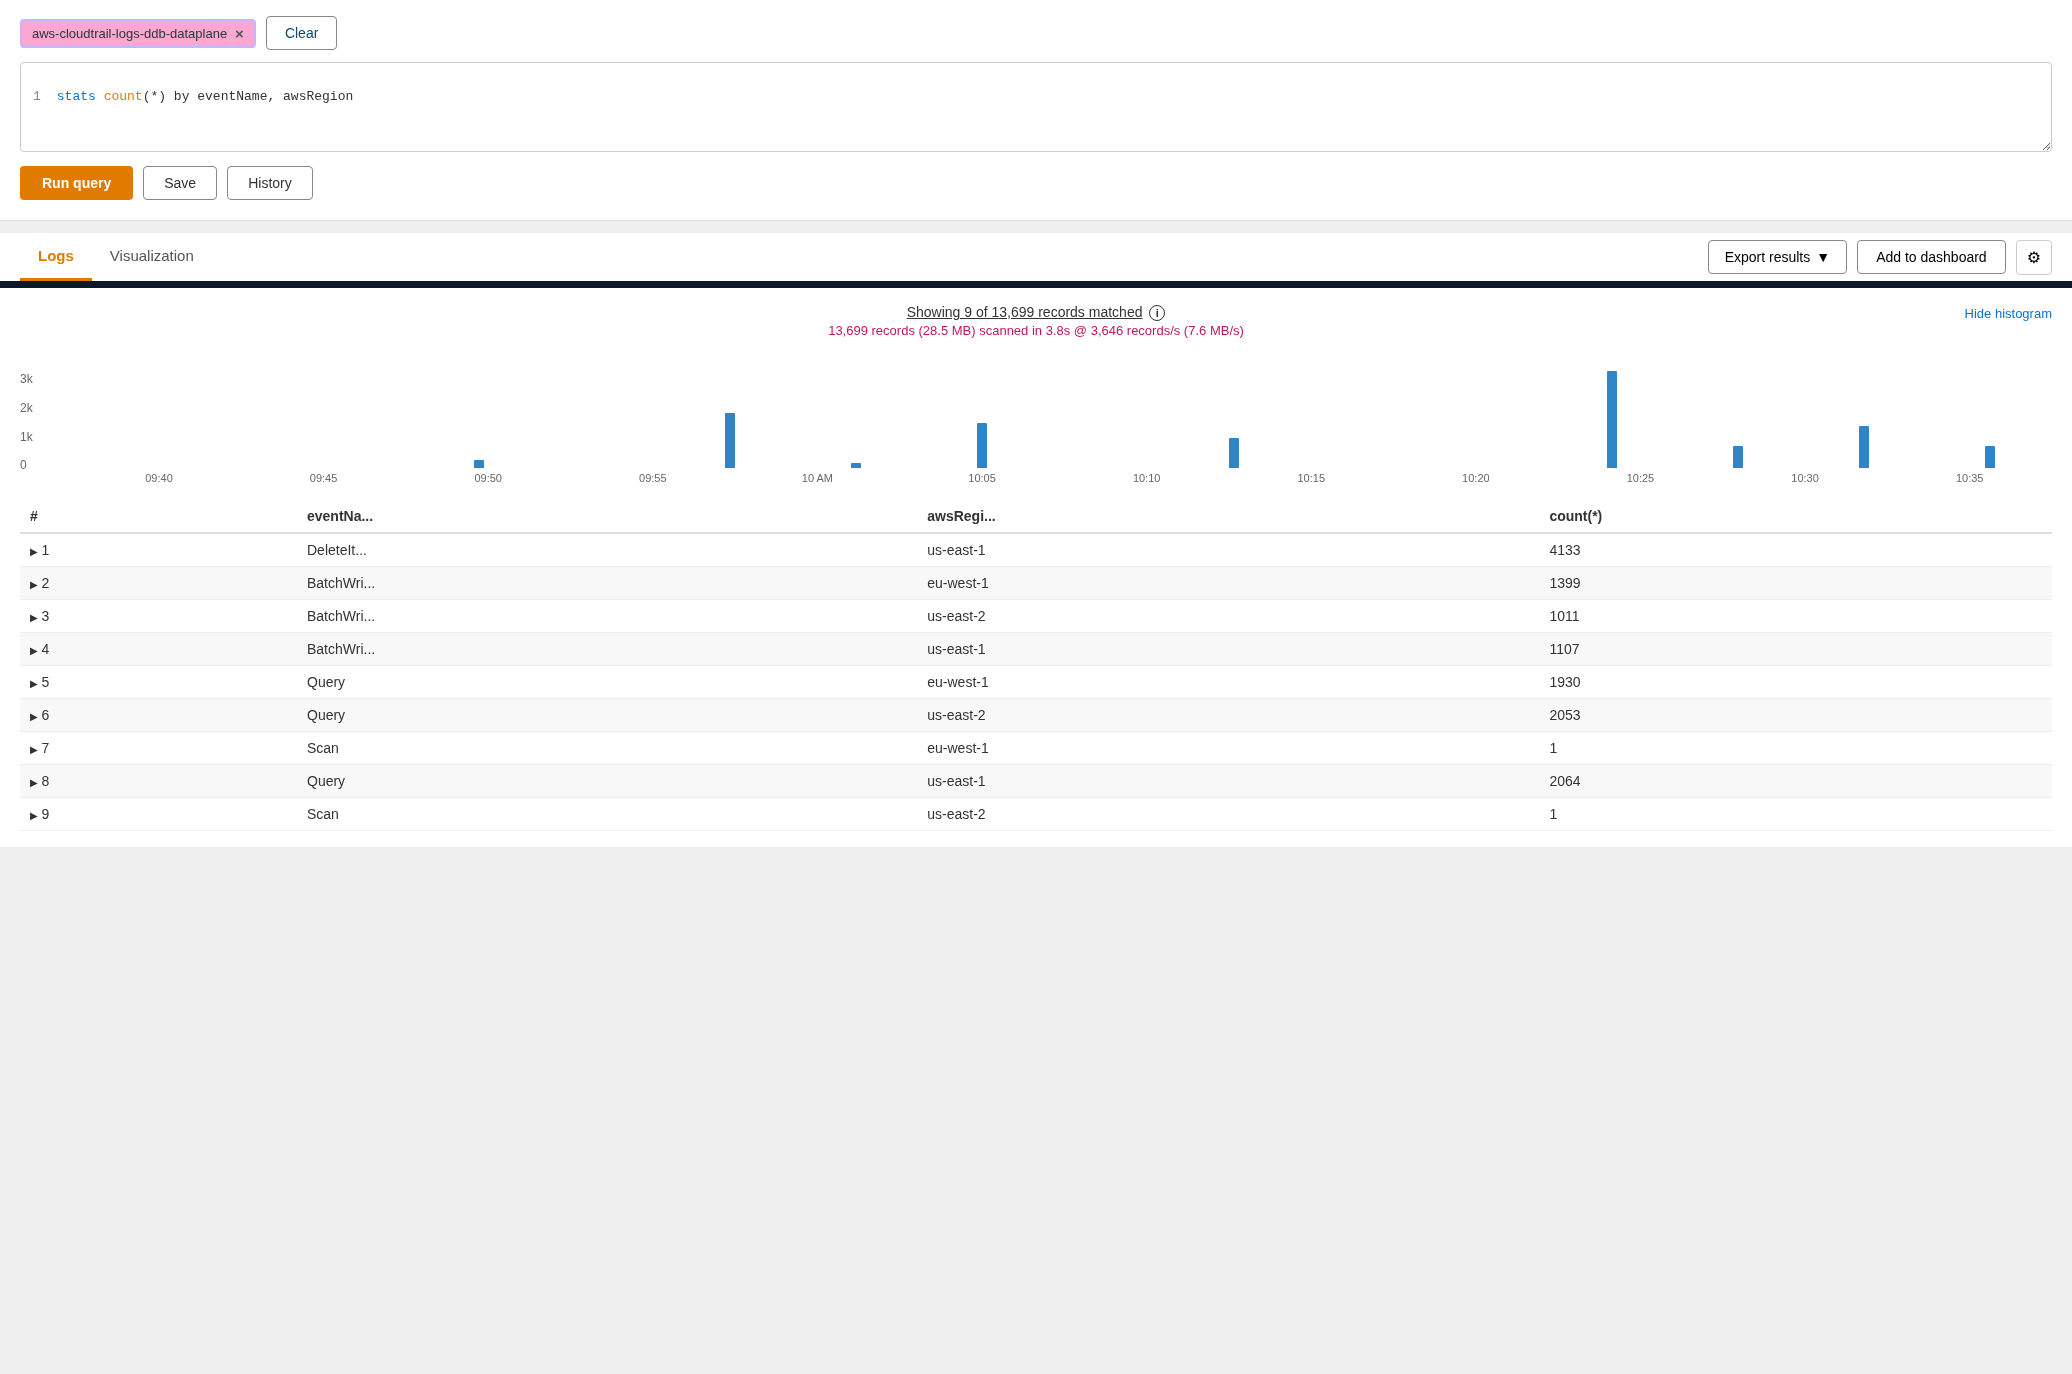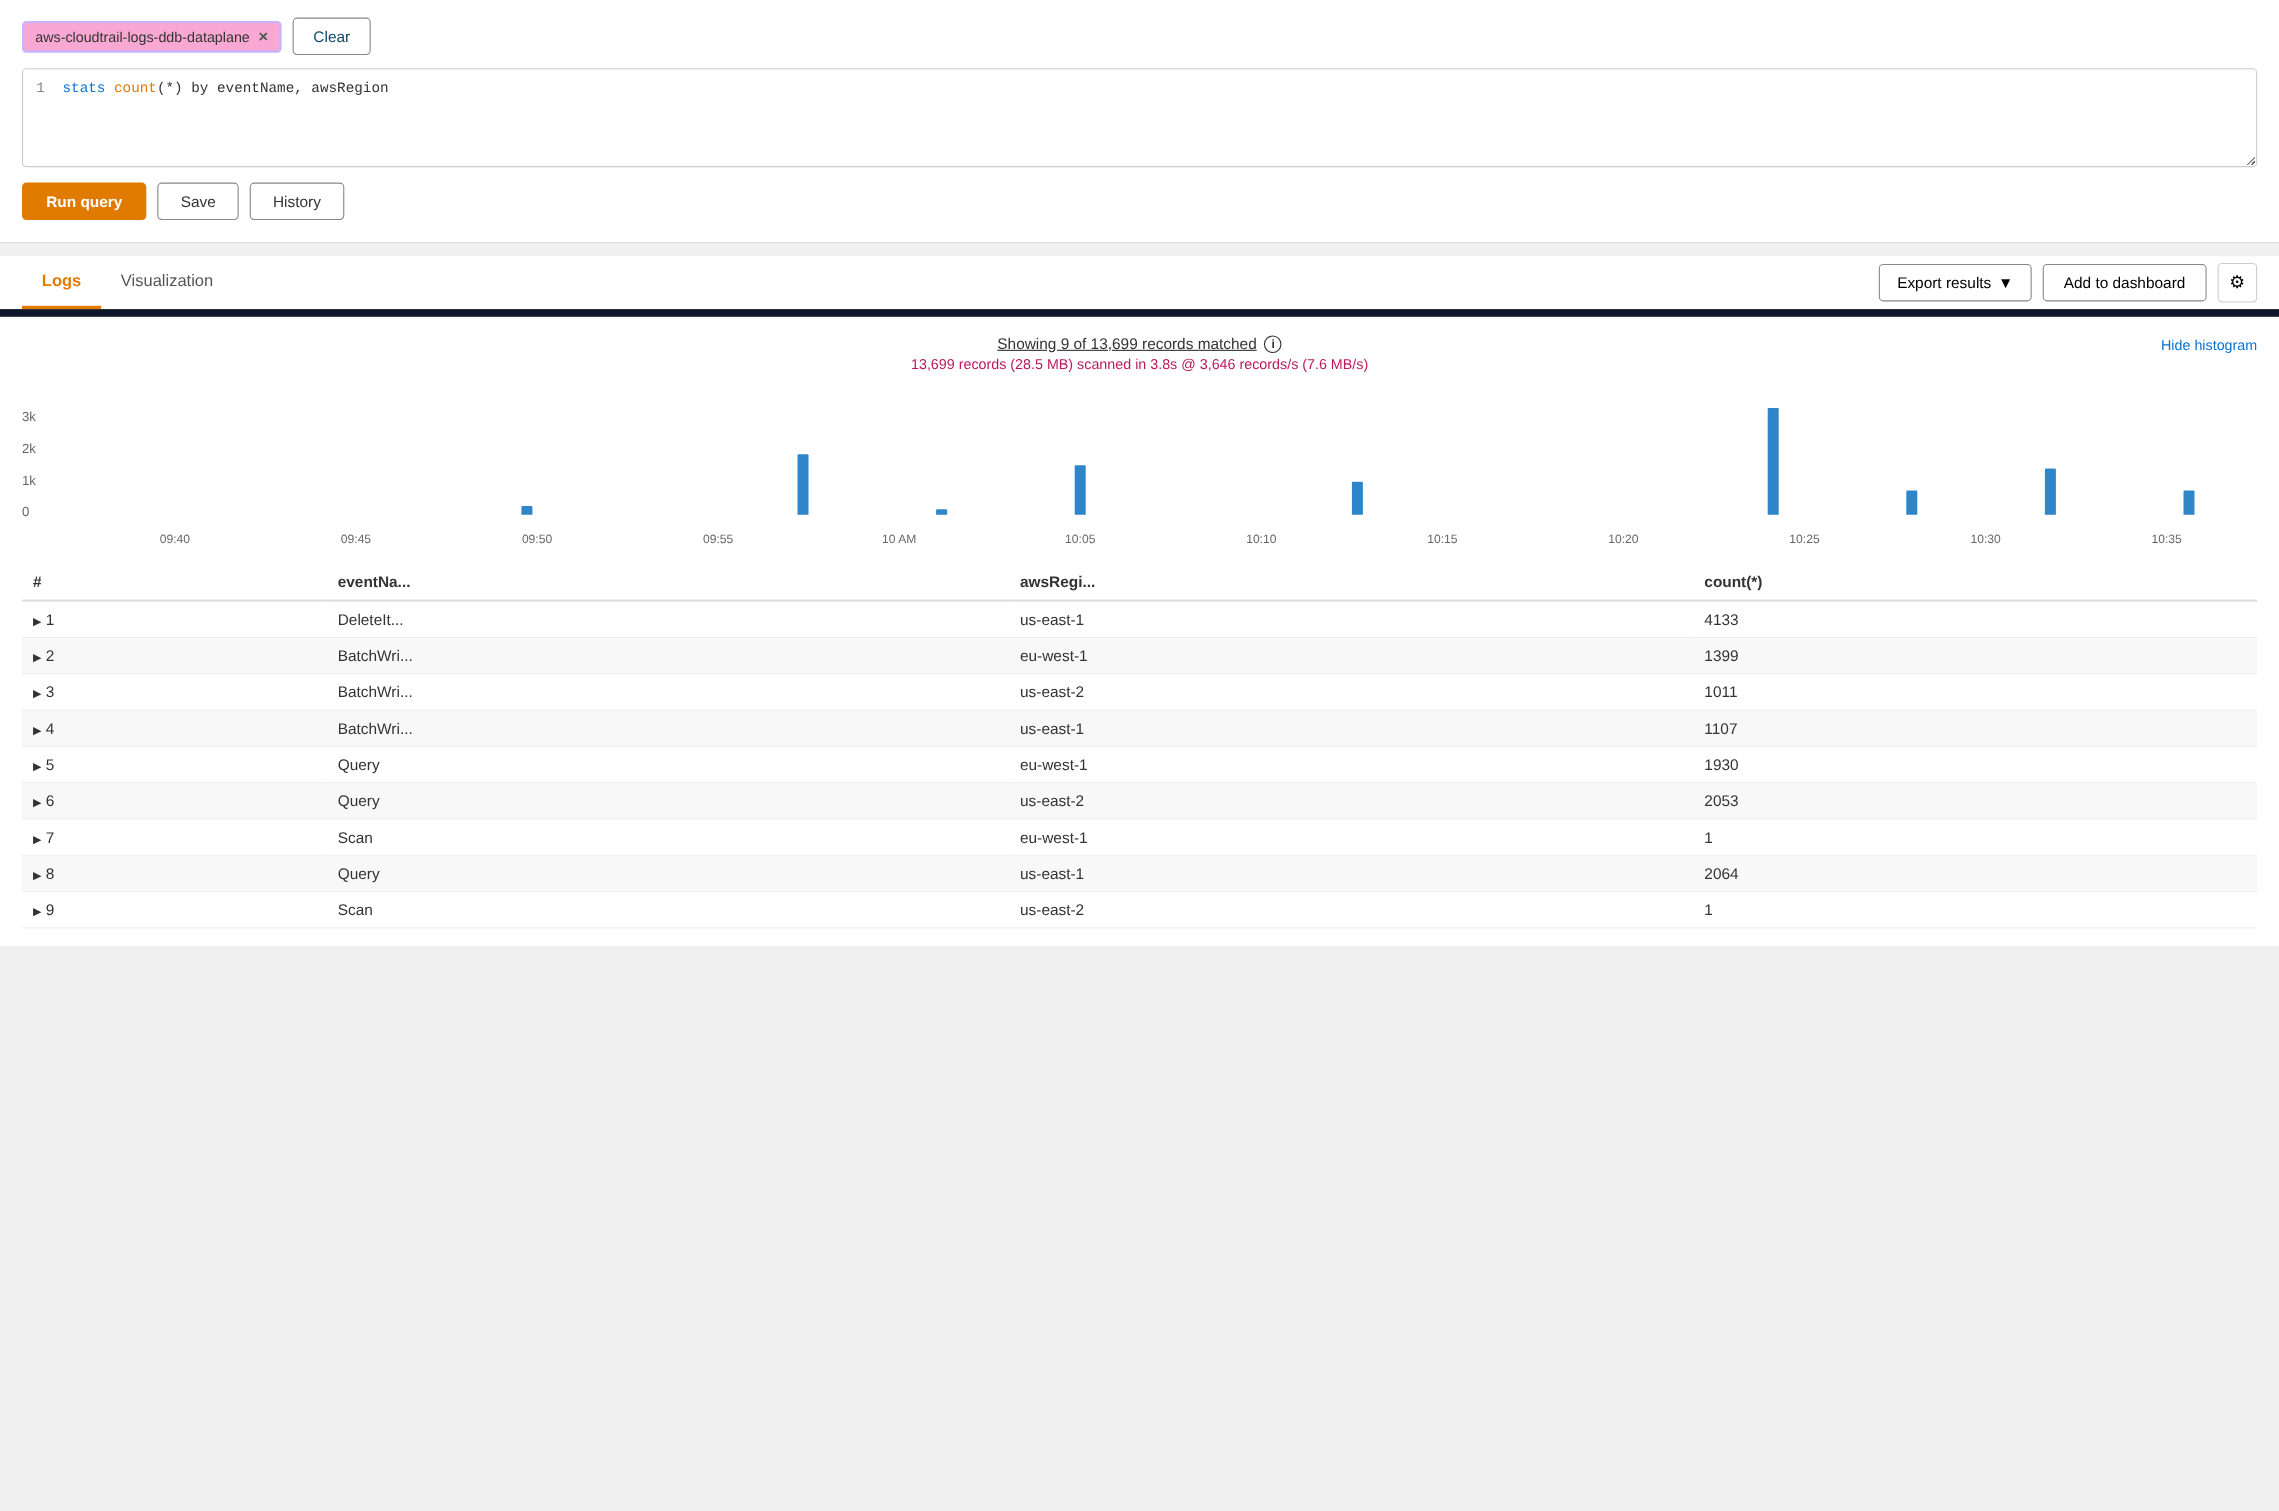--- a/index.html
+++ b/index.html
@@ -44,21 +44,21 @@
       padding: 8px 18px;
       font-size: 14px;
       cursor: pointer;
       color: #0c4a6e;
     }
 
     .query-editor {
       border: 1px solid #ccc;
       border-radius: 4px;
       background: #fff;
-      padding: 10px 12px;
+      padding: 26px 12px;
       font-family: 'Courier New', monospace;
       font-size: 13px;
       min-height: 90px;
       position: relative;
       resize: vertical;
       overflow: auto;
     }
 
     .query-editor .line-num {
       color: #888;
@@ -247,21 +247,21 @@
     .bar {
       background: #2e86c9;
       width: 10px;
       min-height: 0;
       border-radius: 1px 1px 0 0;
     }
 
     .x-axis-labels {
       display: flex;
       margin-left: 38px;
-      margin-top: 17px;
+      margin-top: 4px;
       font-size: 11px;
       color: #666;
     }
 
     .x-label {
       flex: 1;
       text-align: center;
     }
 
     

